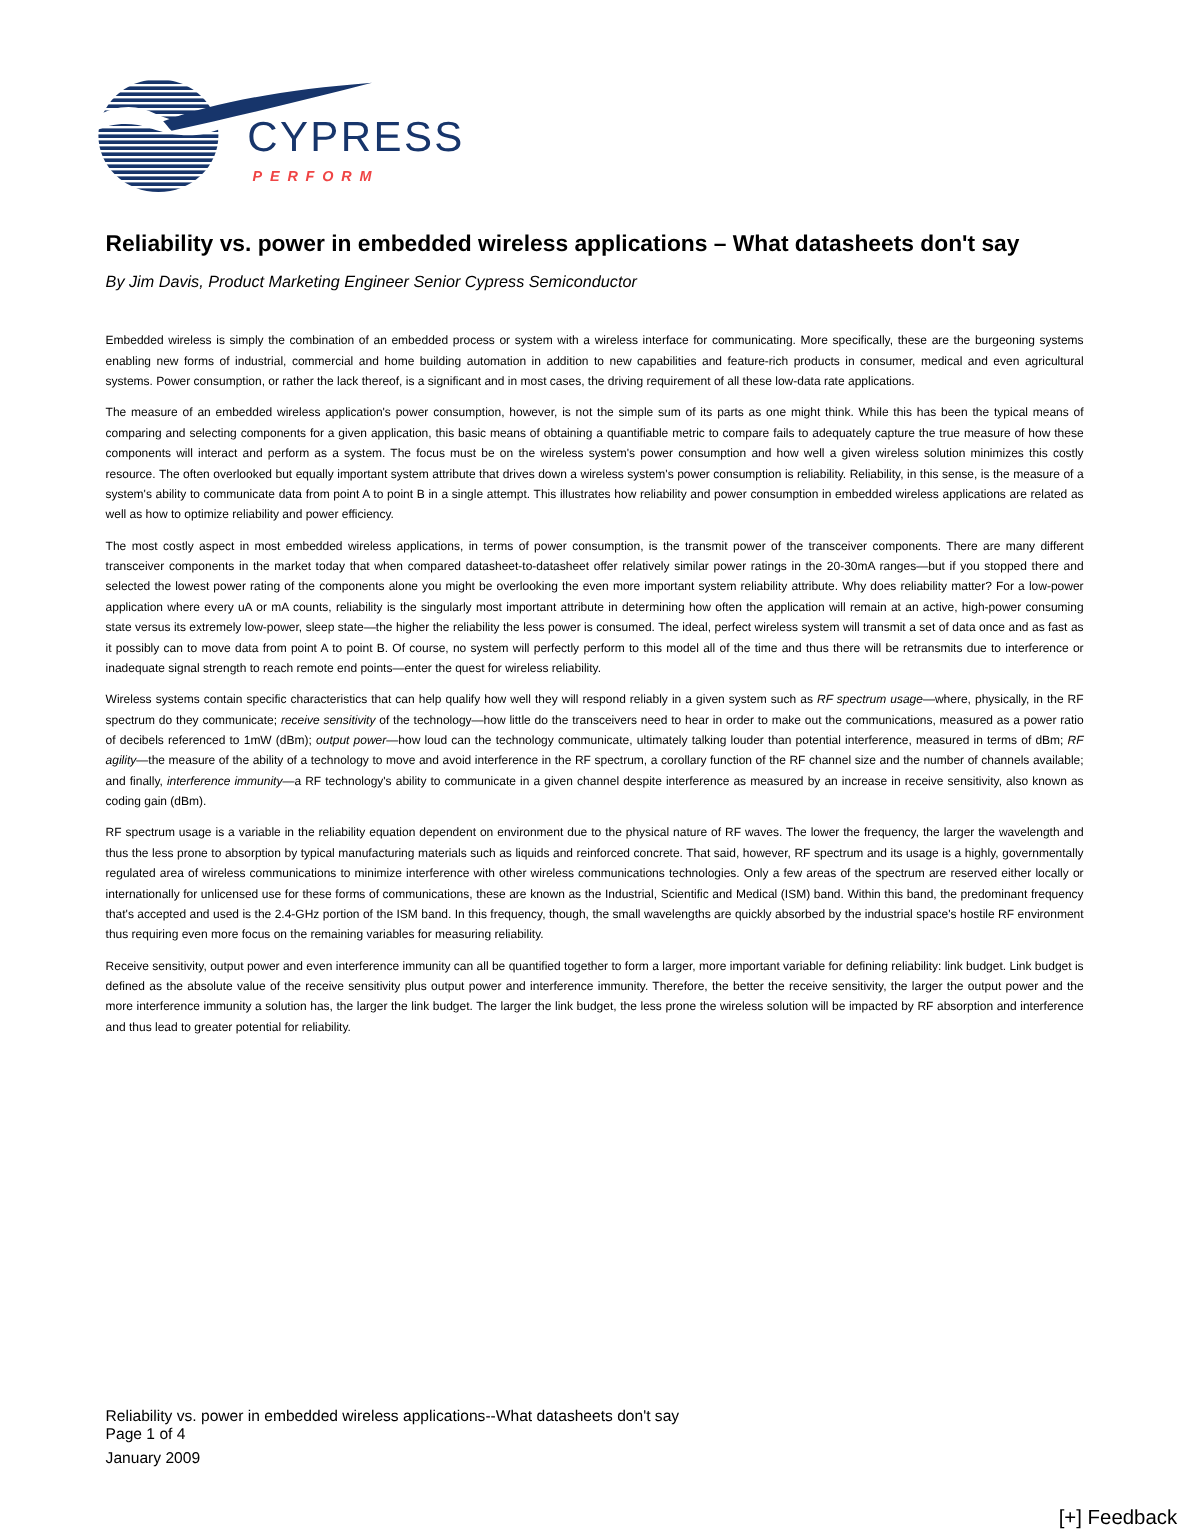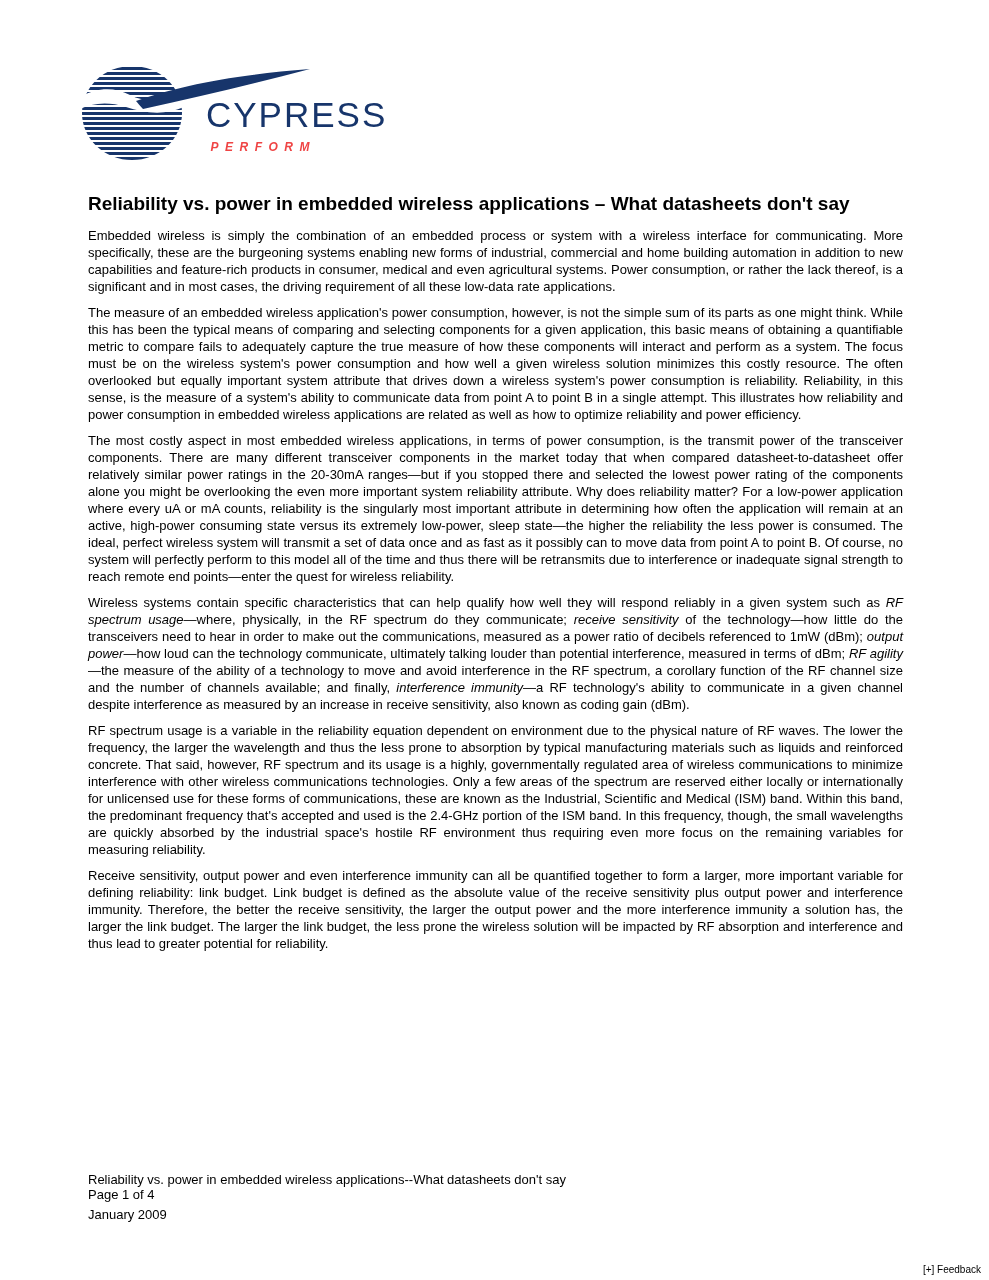--- a/index.html
+++ b/index.html
@@ -25,42 +25,42 @@
     position: absolute; right: 2px; top: 78px;
     font-size: 12px; font-style: italic; font-weight: bold;
     letter-spacing: 6.5px; color: #ef4444; white-space: nowrap;
   }
   
   .article { position: absolute; left: 88px; top: 192px; width: 815px; }
   .title { margin: 0 0 11px 0; font-size: 19px; line-height: 24px; font-weight: bold; }
   .byline { font-size: 13.5px; font-style: italic; margin: 0 0 34px 0; }
   .body-para {
     margin: 0 0 9px 0;
-    font-size: 13px;
+    font-size: 10px;
     line-height: 17px;
     text-align: justify;
   }
   .body-para .italic { font-style: italic; }
   .section-heading {
     margin: 16px 0 10px 0;
     font-size: 15.5px;
     font-weight: bold;
     font-style: italic;
   }
   
   .footer-row {
     position: absolute; left: 88px; width: 815px;
     display: flex; justify-content: space-between;
     font-size: 13px;
   }
   .footer-row.row1 { top: 1172px; flex-direction: column; }
   .footer-row.row2 { top: 1207px; }
   .feedback-link {
     position: absolute; right: 8px; bottom: 5px;
-    font-size: 10px; color: #000; text-decoration: none; cursor: pointer;
+    font-size: 17px; color: #000; text-decoration: none; cursor: pointer;
   }
 </style>
 </head>
 <body>
 
 <div class="page">
 
   <div class="logo">
     <svg class="logo-globe" width="238" height="102" viewBox="0 0 238 102" aria-hidden="true">
       <defs>
@@ -93,20 +93,21 @@
       <path d="M0,35 C18,25 34,25 50,33 C68,42 86,39 104,29 L104,45 C84,54 64,51 46,45 C28,39 12,41 0,47 Z" fill="#ffffff"></path>
 
       <path d="M56,39 C98,24 152,13 230,7 C176,21 122,34 63,47 C60,44 58,41 56,39 Z" fill="#17356b"></path>
     </svg>
     <div class="logo-brand">CYPRESS</div>
     <div class="logo-tagline">PERFORM</div>
   </div>
 
   <div class="article">
     <h1 class="title">Reliability vs. power in embedded wireless applications – What datasheets don't say</h1>
+    <div class="byline">By Jim Davis, Product Marketing Engineer Senior Cypress Semiconductor</div>
 
     <div>
         <p class="body-para"><span>Embedded wireless is simply the combination of an embedded process or system with a wireless interface for communicating. More specifically, these are the burgeoning systems enabling new forms of industrial, commercial and home building automation in addition to new capabilities and feature-rich products in consumer, medical and even agricultural systems. Power consumption, or rather the lack thereof, is a significant and in most cases, the driving requirement of all these low-data rate applications.</span></p>
         <p class="body-para"><span>The measure of an embedded wireless application's power consumption, however, is not the simple sum of its parts as one might think.  While this has been the typical means of comparing and selecting components for a given application, this basic means of obtaining a quantifiable metric to compare fails to adequately capture the true measure of how these components will interact and perform as a system.  The focus must be on the wireless system's power consumption and how well a given wireless solution minimizes this costly resource.  The often overlooked but equally important system attribute that drives down a wireless system's power consumption is reliability.  Reliability, in this sense, is the measure of a system's ability to communicate data from point A to point B in a single attempt.  This illustrates how reliability and power consumption in embedded wireless applications are related as well as how to optimize reliability and power efficiency.</span></p>
       </div>
 
 
     <div>
         <p class="body-para"><span>The most costly aspect in most embedded wireless applications, in terms of power consumption, is the transmit power of the transceiver components.  There are many different transceiver components in the market today that when compared datasheet-to-datasheet offer relatively similar power ratings in the 20-30mA ranges—but if you stopped there and selected the lowest power rating of the components alone you might be overlooking the even more important system reliability attribute. Why does reliability matter?  For a low-power application where every uA or mA counts, reliability is the singularly most important attribute in determining how often the application will remain at an active, high-power consuming state versus its extremely low-power, sleep state—the higher the reliability the less power is consumed.  The ideal, perfect wireless system will transmit a set of data once and as fast as it possibly can to move data from point A to point B.  Of course, no system will perfectly perform to this model all of the time and thus there will be retransmits due to interference or inadequate signal strength to reach remote end points—enter the quest for wireless reliability.</span></p>
         <p class="body-para"><span>Wireless systems contain specific characteristics that can help qualify how well they will respond reliably in a given system such as </span><span class="italic">RF spectrum usage</span><span>—where, physically, in the RF spectrum do they communicate; </span><span class="italic">receive sensitivity</span><span> of the technology—how little do the transceivers need to hear in order to make out the communications, measured as a power ratio of decibels referenced to 1mW (dBm); </span><span class="italic">output power</span><span>—how loud can the technology communicate, ultimately talking louder than potential interference, measured in terms of dBm; </span><span class="italic">RF agility</span><span>—the measure of the ability of a technology to move and avoid interference in the RF spectrum, a corollary function of the RF channel size and the number of channels available; and finally, </span><span class="italic">interference immunity</span><span>—a RF technology's ability to communicate in a given channel despite interference as measured by an increase in receive sensitivity, also known as coding gain (dBm).</span></p>

